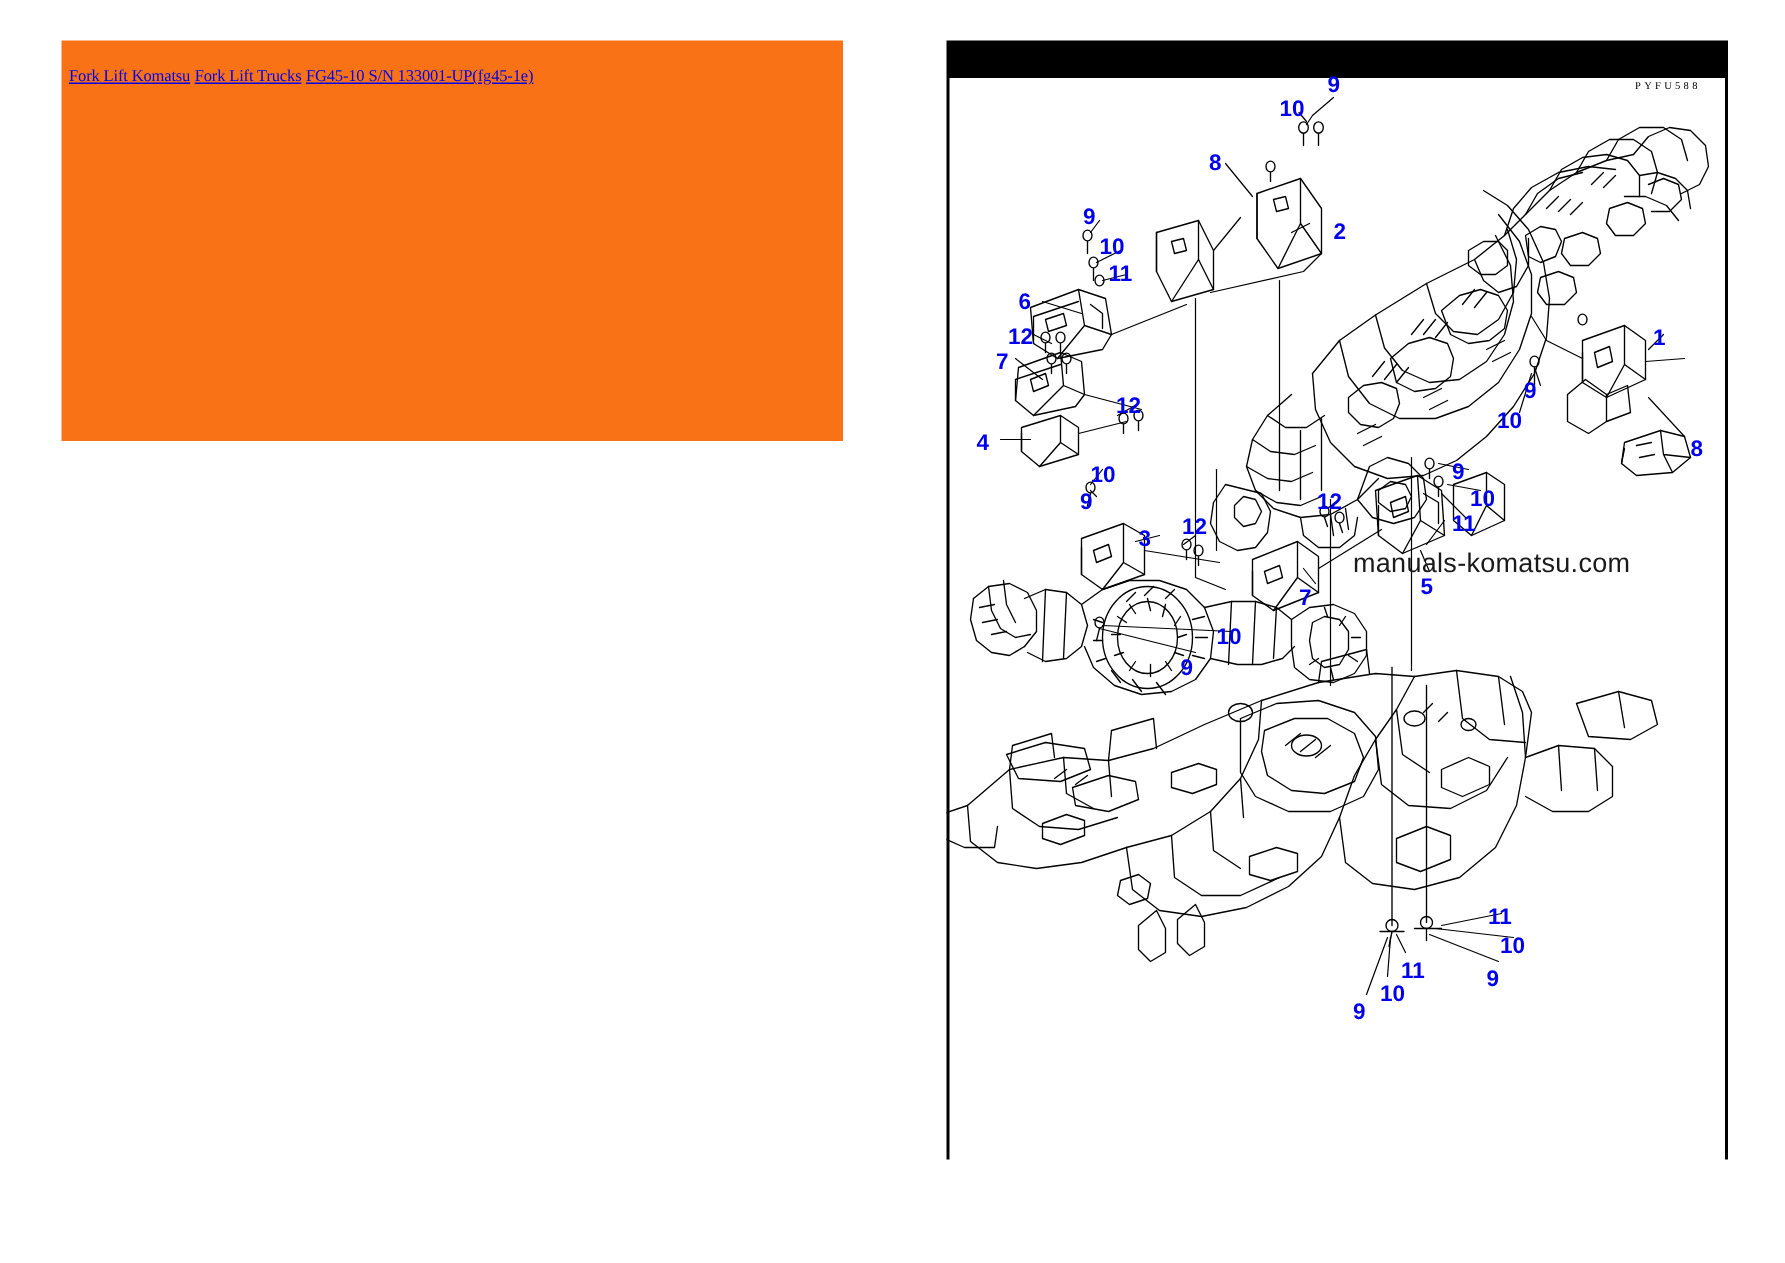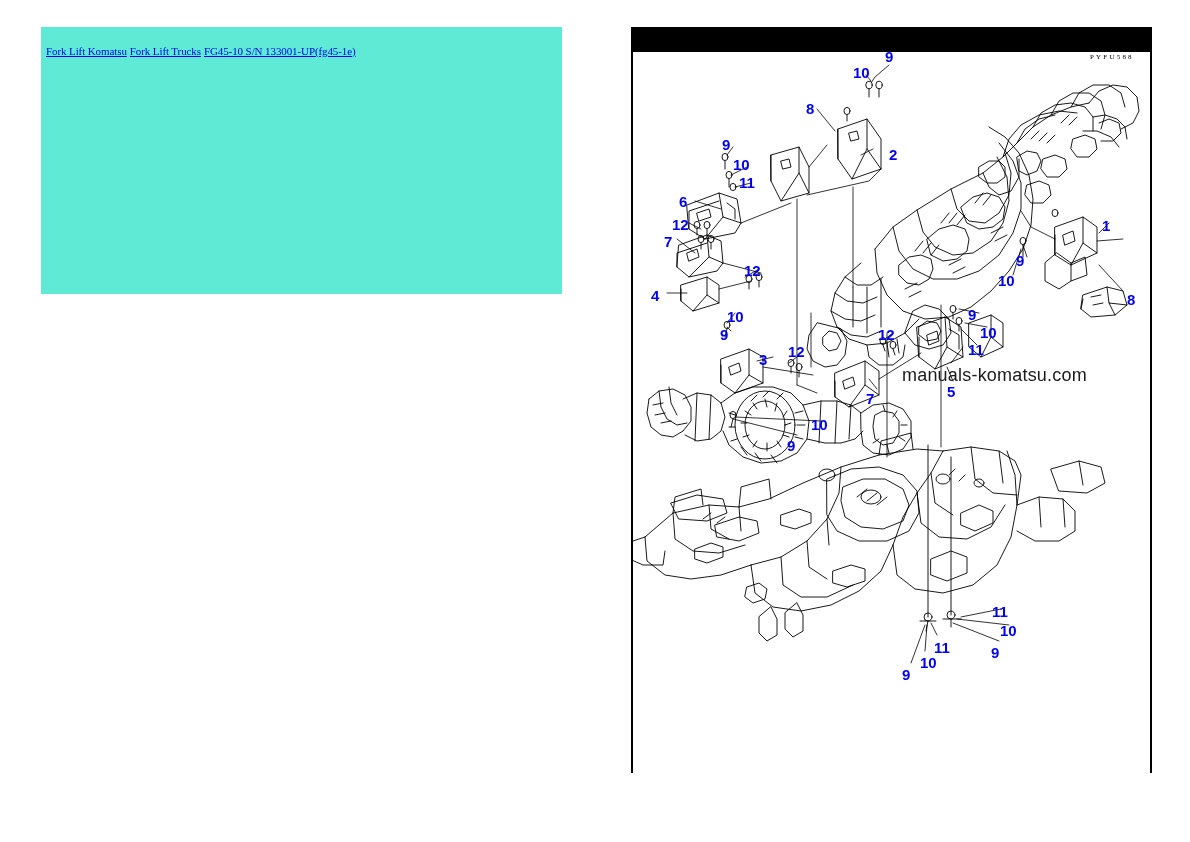--- a/index.html
+++ b/index.html
@@ -4,21 +4,21 @@
 <style>
   html,body{margin:0;padding:0;}
   body{
     width:1190px;height:842px;background:#ffffff;
     font-family:"Liberation Serif", serif;
     overflow:hidden;position:relative;
   }
   
   #nav-panel{
     position:absolute;left:41px;top:27px;width:521px;height:267px;
-    background:#5eead4;
+    background:#f97316;
   }
   #breadcrumb{
     position:absolute;left:5px;top:18px;right:4px;
     white-space:nowrap;
     font-size:11px;line-height:12px;
     font-family:"Liberation Serif", serif;
   }
   #breadcrumb a{
     color:#0000ee;text-decoration:underline;
     font-size:11px;letter-spacing:-0.1px;

